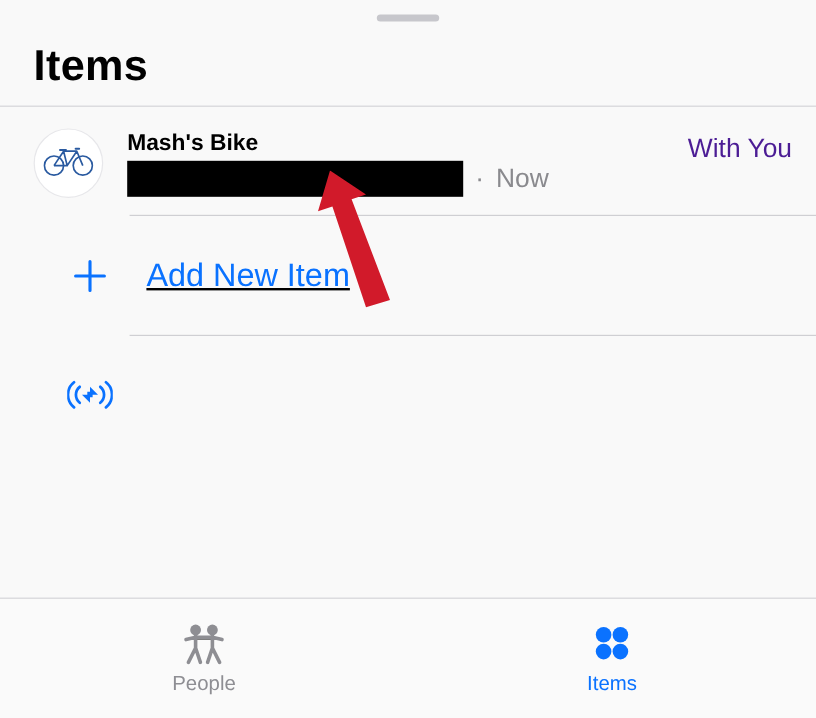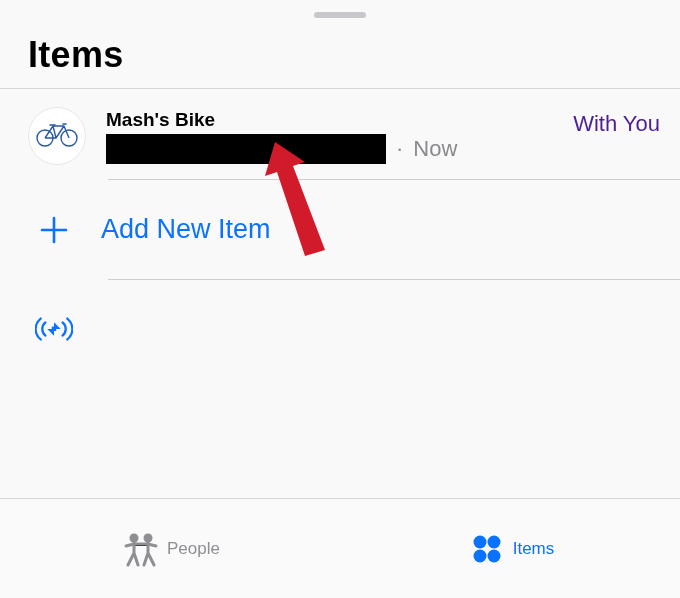--- a/index.html
+++ b/index.html
@@ -77,22 +77,23 @@
       align-self: flex-start;
       margin-top: 4px;
     }
     .row-divider {
       border-bottom: 1px solid #cfcfd3;
       margin-left: 108px;
     }
     .action-row {
       display: flex;
       align-items: center;
-      padding: 34px 0 34px 35px;
+      padding: 34px 0 34px 56px;
       cursor: pointer;
+      text-decoration: underline;
     }
     .action-icon {
       width: 38px;
       display: flex;
       align-items: center;
       justify-content: center;
       margin-right: 28px;
     }
     .action-label {
       font-size: 27px;
@@ -103,20 +104,21 @@
       position: absolute;
       bottom: 0; left: 0; right: 0;
       height: 100px;
       border-top: 1px solid #d5d5d9;
       background: #fafafa;
       display: flex;
     }
     .tab {
       flex: 1;
       display: flex;
+      flex-direction: column;
       align-items: center;
       justify-content: center;
       gap: 5px;
       cursor: pointer;
     }
     .tab-icon { width: 42px; height: 38px; display:flex; align-items:center; justify-content:center; }
     .tab-label { font-size: 17px; color: #8e8e93; }
     .tab.active .tab-label { color: #0a72ff; }
     .arrow-annotation {
       position: absolute;

